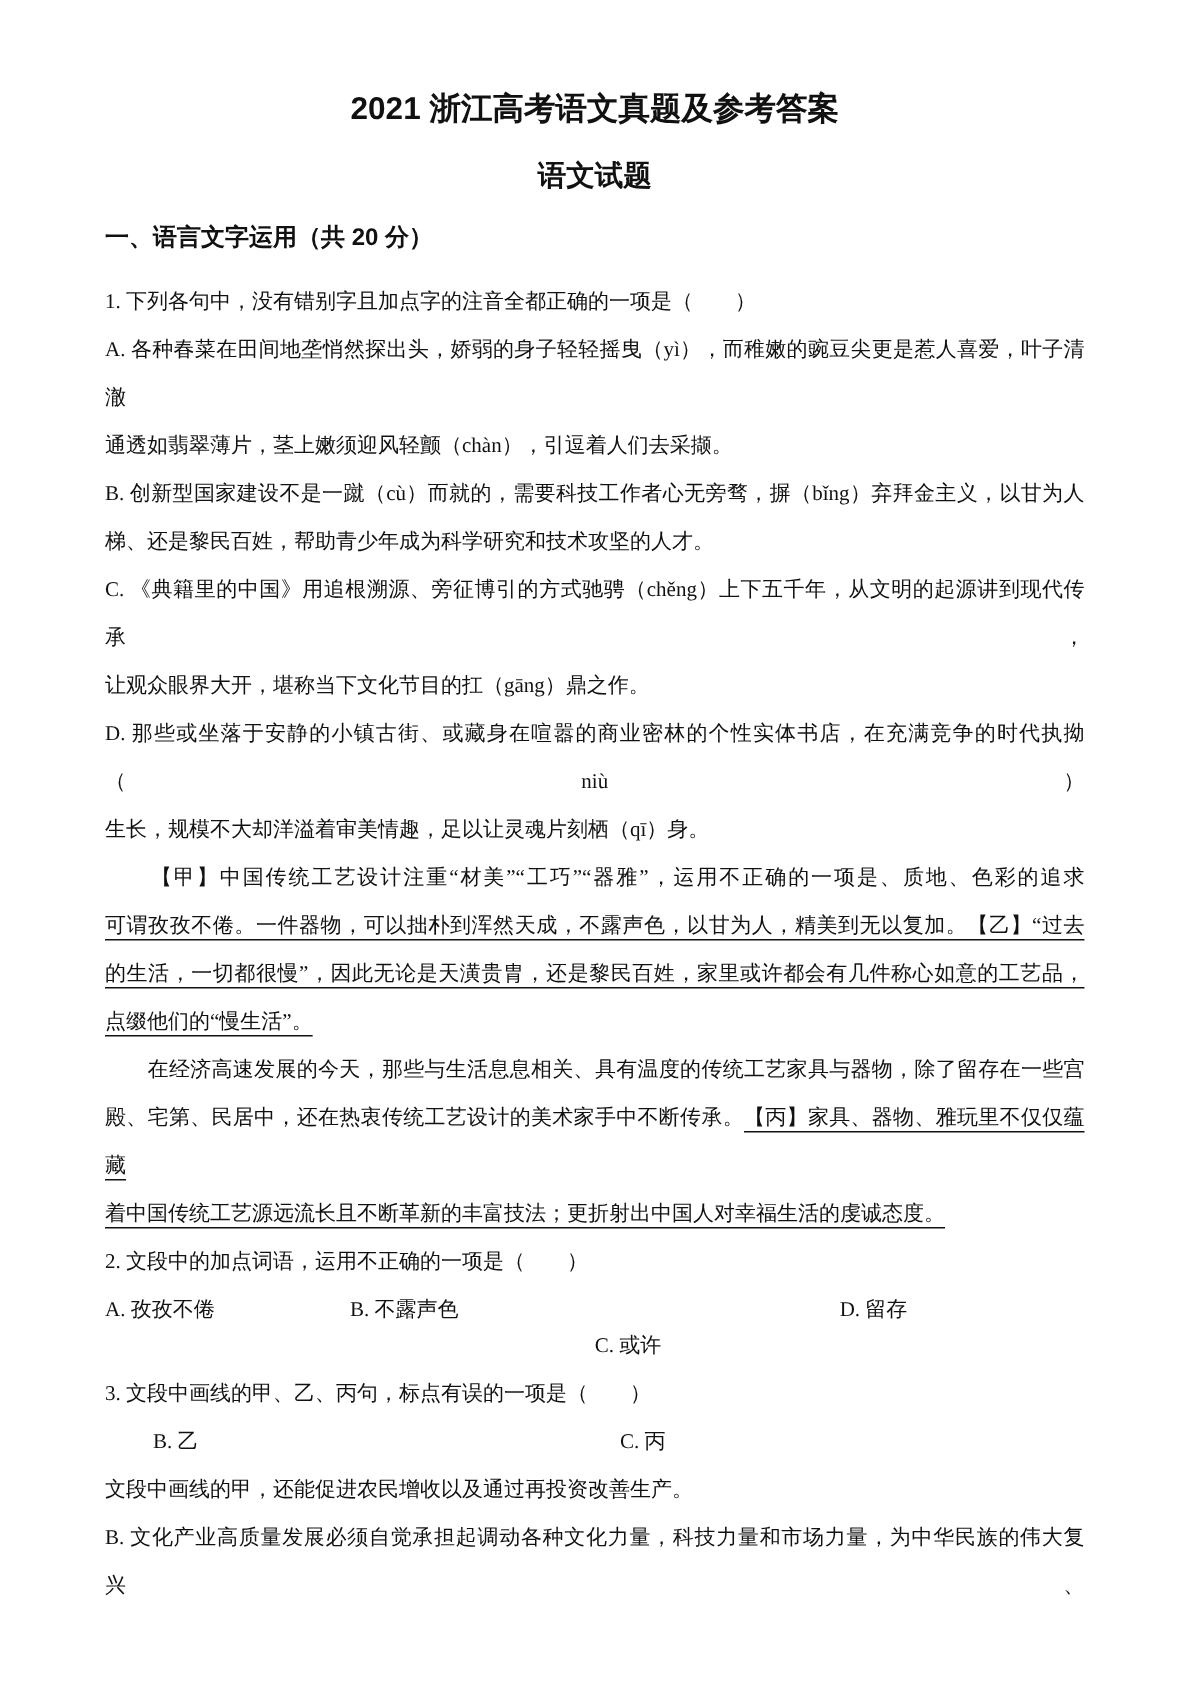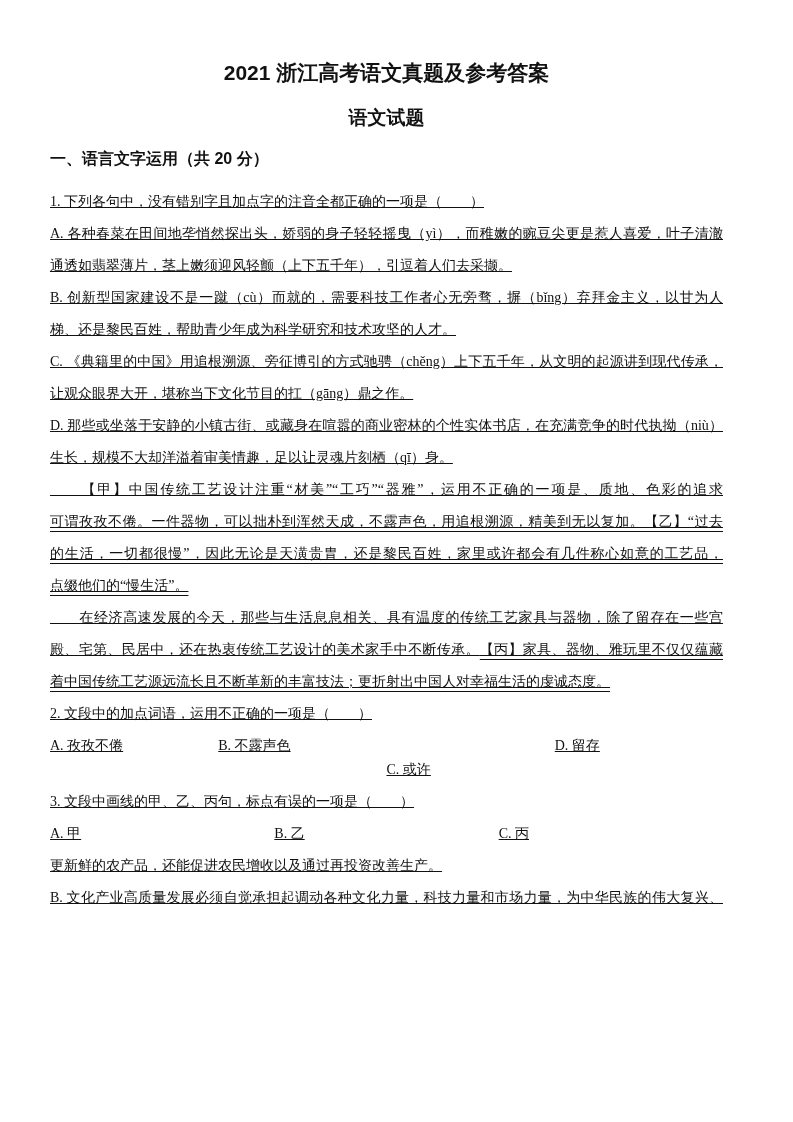--- a/index.html
+++ b/index.html
@@ -4,21 +4,21 @@
 <style>
   html, body { margin: 0; padding: 0; }
   body { background: #ffffff; }
 
   .page {
     position: relative;
     width: 793px;
     height: 1122px;
     margin: 0 auto;
     background: #ffffff;
-    padding: 58px 70px 0 50px;
+    padding: 58px 70px 0 70px;
     box-sizing: border-box;
     color: #111111;
     font-family: "Liberation Serif", "DejaVu Serif", serif;
     overflow: hidden;
     border-radius: 24px;
   }
 
   .doc-title {
     margin: 0;
     font-size: 21px;
@@ -46,21 +46,20 @@
     font-family: "Liberation Sans", "DejaVu Sans", sans-serif;
   }
 
   .body-lines { margin-top: 4px; }
 
   .line {
     font-size: 14px;
     line-height: 32px;
     text-align: justify;
     white-space: pre-wrap;
-    text-decoration: underline;
   }
   .line.fill { text-align-last: justify; }
 
   .u {
     text-decoration: underline;
     text-underline-offset: 5px;
     text-decoration-thickness: 1px;
   }
 
   .opts { display: flex; text-align: left; }
@@ -69,34 +68,34 @@
 </head>
 <body>
 
 <div class="page">
   <h1 class="doc-title">2021 浙江高考语文真题及参考答案</h1>
   <h2 class="doc-subtitle">语文试题</h2>
   <h3 class="section-heading">一、语言文字运用（共 20 分）</h3>
   <div class="body-lines" id="body-lines">
       <div class="line"><span>1. 下列各句中，没有错别字且加点字的注音全都正确的一项是（　　）</span></div>
       <div class="line fill"><span>A. 各种春菜在田间地垄悄然探出头，娇弱的身子轻轻摇曳（yì），而稚嫩的豌豆尖更是惹人喜爱，叶子清澈</span></div>
-      <div class="line"><span>通透如翡翠薄片，茎上嫩须迎风轻颤（上下五千年），引逗着人们去采撷。</span></div>
+      <div class="line"><span>通透如翡翠薄片，茎上嫩须迎风轻颤（chàn），引逗着人们去采撷。</span></div>
       <div class="line fill"><span>B. 创新型国家建设不是一蹴（cù）而就的，需要科技工作者心无旁骛，摒（bǐng）弃拜金主义，以甘为人</span></div>
       <div class="line"><span>梯、还是黎民百姓，帮助青少年成为科学研究和技术攻坚的人才。</span></div>
       <div class="line fill"><span>C. 《典籍里的中国》用追根溯源、旁征博引的方式驰骋（chěng）上下五千年，从文明的起源讲到现代传承，</span></div>
       <div class="line"><span>让观众眼界大开，堪称当下文化节目的扛（gāng）鼎之作。</span></div>
       <div class="line fill"><span>D. 那些或坐落于安静的小镇古街、或藏身在喧嚣的商业密林的个性实体书店，在充满竞争的时代执拗（niù）</span></div>
       <div class="line"><span>生长，规模不大却洋溢着审美情趣，足以让灵魂片刻栖（qī）身。</span></div>
       <div class="line fill"><span>　　【甲】中国传统工艺设计注重“材美”“工巧”“器雅”，运用不正确的一项是、质地、色彩的追求</span></div>
-      <div class="line fill"><span class="u">可谓孜孜不倦。一件器物，可以拙朴到浑然天成，不露声色，用追根溯源，精美到无以复加。【乙】“过去</span></div>
+      <div class="line fill"><span class="u">可谓孜孜不倦。一件器物，可以拙朴到浑然天成，不露声色，以甘为人，精美到无以复加。【乙】“过去</span></div>
       <div class="line fill"><span class="u">的生活，一切都很慢”，因此无论是天潢贵胄，还是黎民百姓，家里或许都会有几件称心如意的工艺品，</span></div>
       <div class="line"><span class="u">点缀他们的“慢生活”。</span></div>
       <div class="line fill"><span>　　在经济高速发展的今天，那些与生活息息相关、具有温度的传统工艺家具与器物，除了留存在一些宫</span></div>
       <div class="line fill"><span>殿、宅第、民居中，还在热衷传统工艺设计的美术家手中不断传承。</span><span class="u">【丙】家具、器物、雅玩里不仅仅蕴藏</span></div>
       <div class="line"><span class="u">着中国传统工艺源远流长且不断革新的丰富技法；更折射出中国人对幸福生活的虔诚态度。</span></div>
       <div class="line"><span>2. 文段中的加点词语，运用不正确的一项是（　　）</span></div>
       <div class="line opts"><span class="opt" style="width: 25%;">A. 孜孜不倦</span><span class="opt" style="width: 25%;">B. 不露声色</span><span class="opt" style="width: 25%; margin-top: 24px;">C. 或许</span><span class="opt" style="width: 25%;">D. 留存</span></div>
       <div class="line"><span>3. 文段中画线的甲、乙、丙句，标点有误的一项是（　　）</span></div>
-      <div class="line opts"><span class="opt" style="width: 33.3333%;">A. 甲</span><span class="opt" style="width: 33.3333%;">B. 乙</span><span class="opt" style="width: 33.3333%;">C. 丙</span></div>
-      <div class="line"><span>更新鲜的农产品，还能促进农民增收以及通过再投资改善生产。</span></div>
+      <div class="line opts"><span class="opt" style="width: 33.3333%; margin-left: 32px;">B. 乙</span><span class="opt" style="width: 33.3333%; text-align: center;">C. 丙</span></div>
+      <div class="line"><span>文段中画线的甲，还能促进农民增收以及通过再投资改善生产。</span></div>
       <div class="line fill"><span>B. 文化产业高质量发展必须自觉承担起调动各种文化力量，科技力量和市场力量，为中华民族的伟大复兴、</span></div>
     </div>
 </div>
 
 </body></html>

